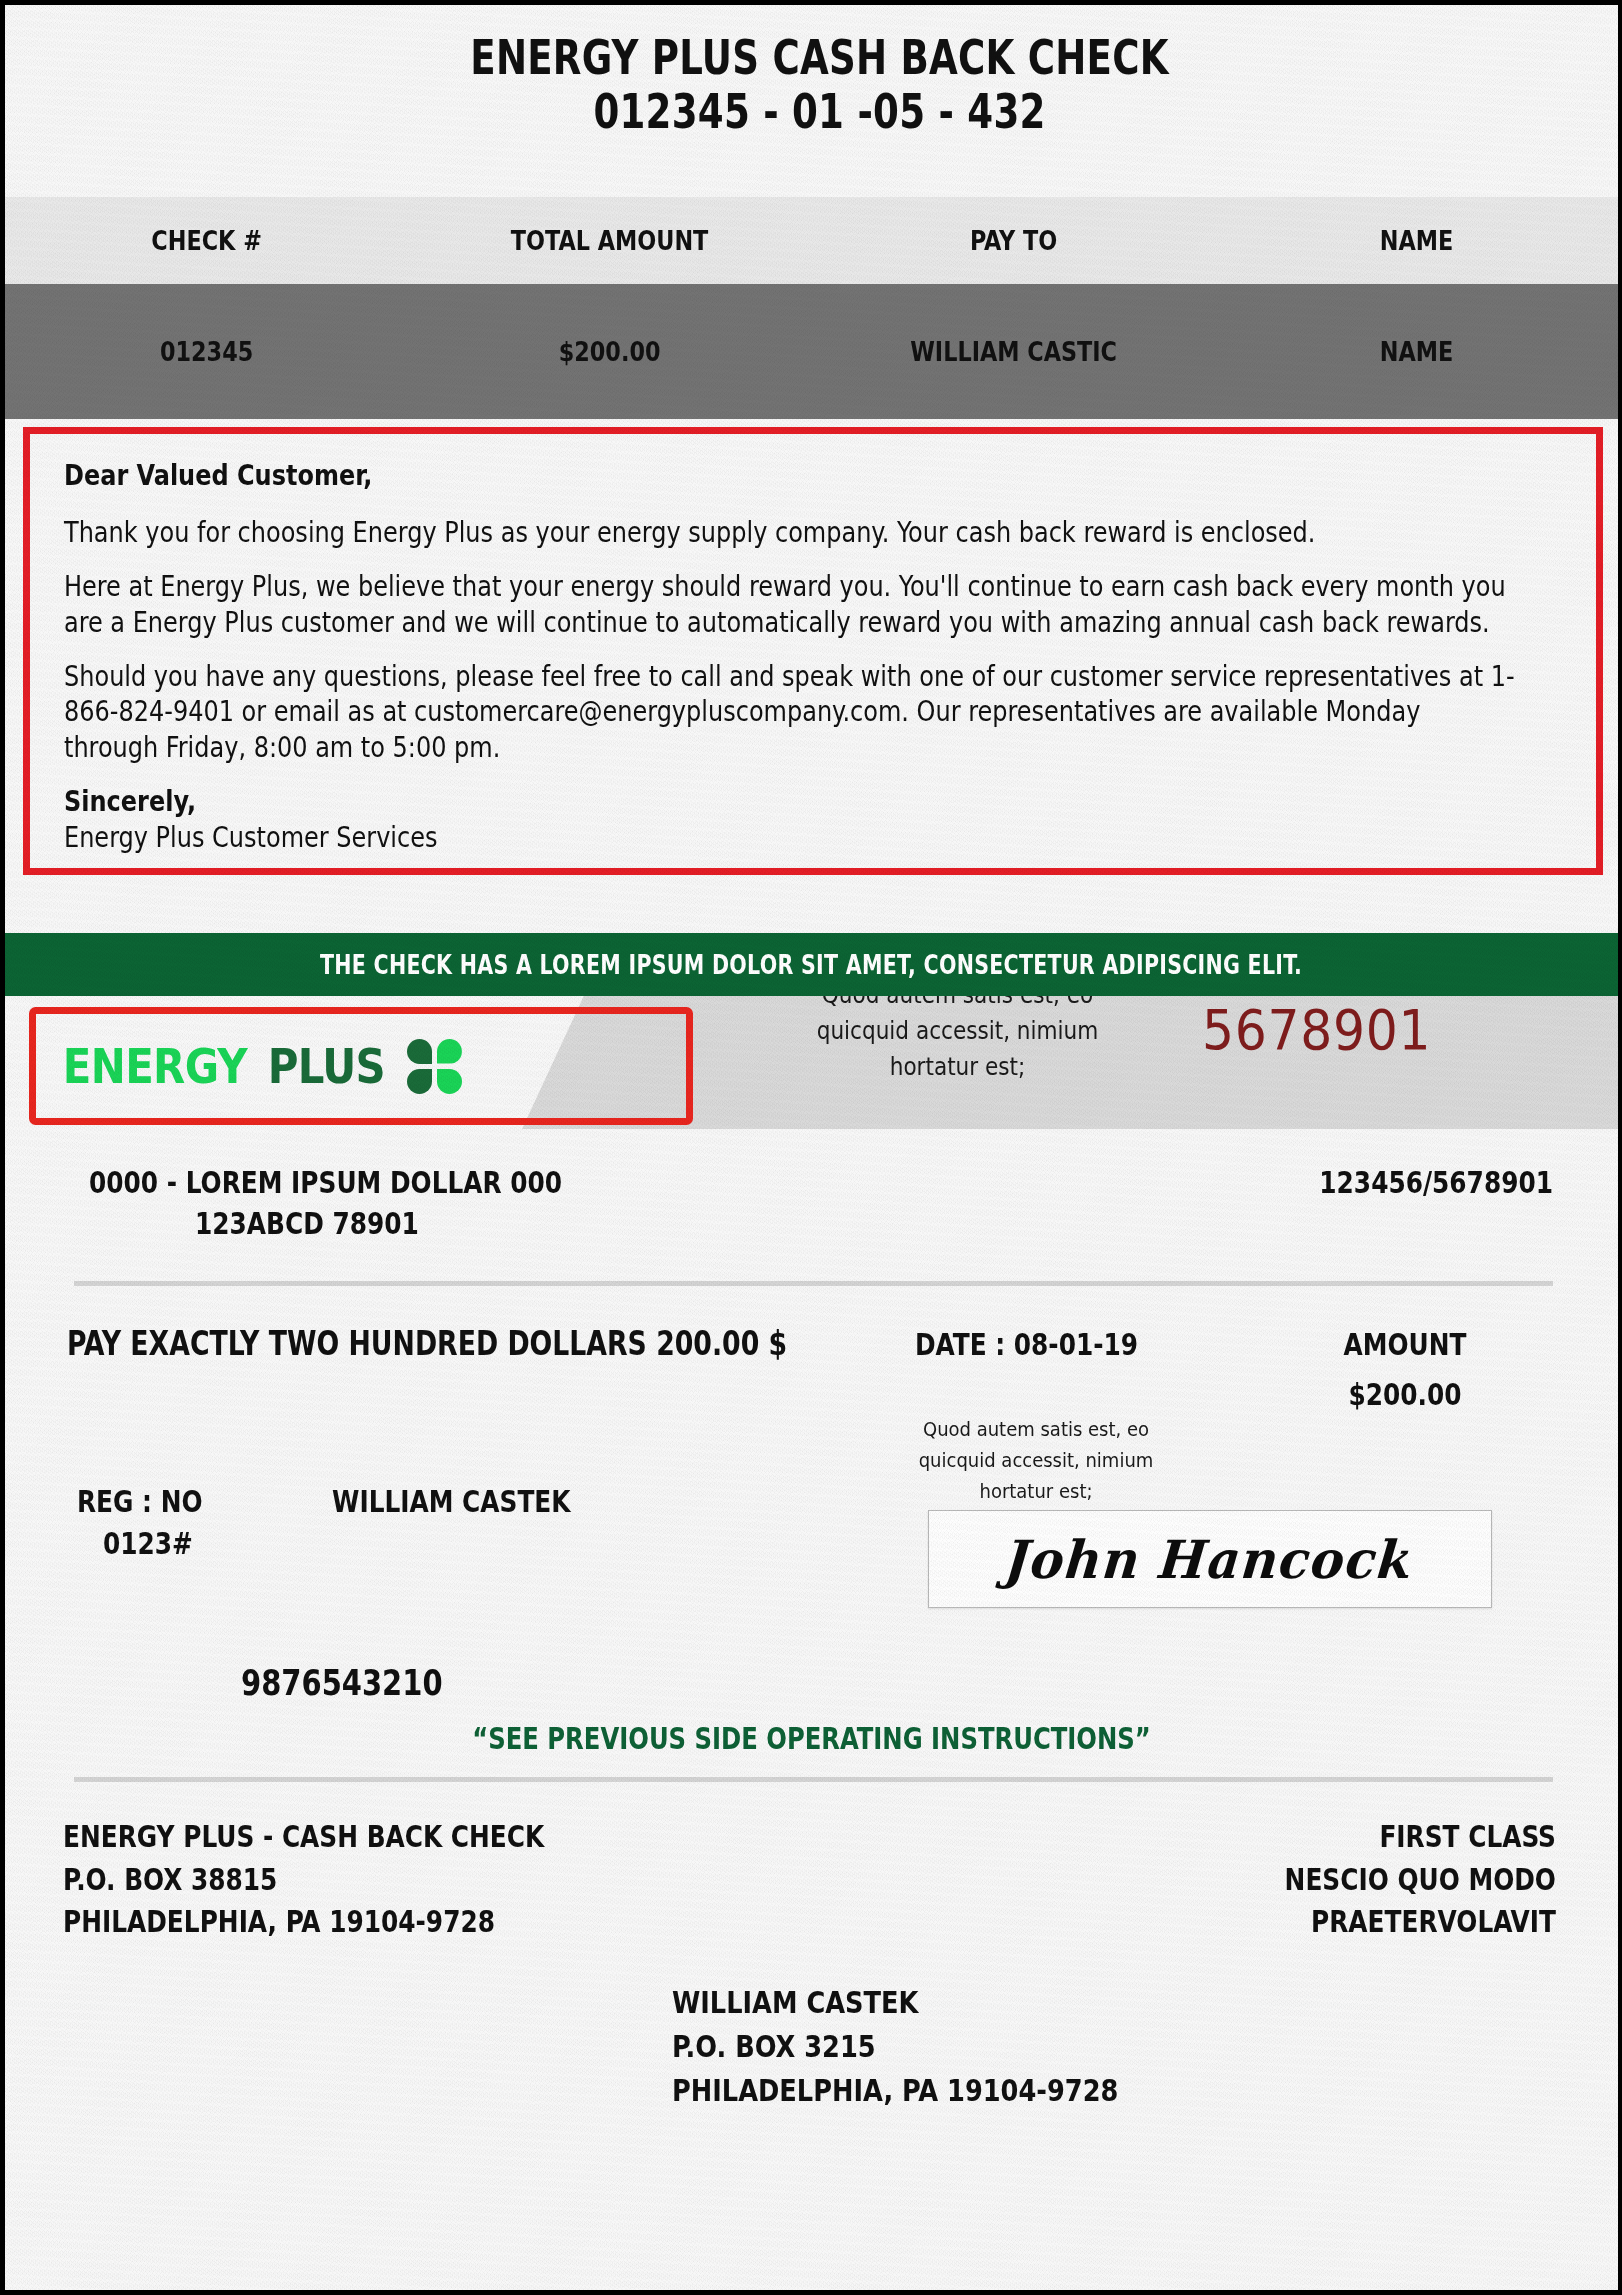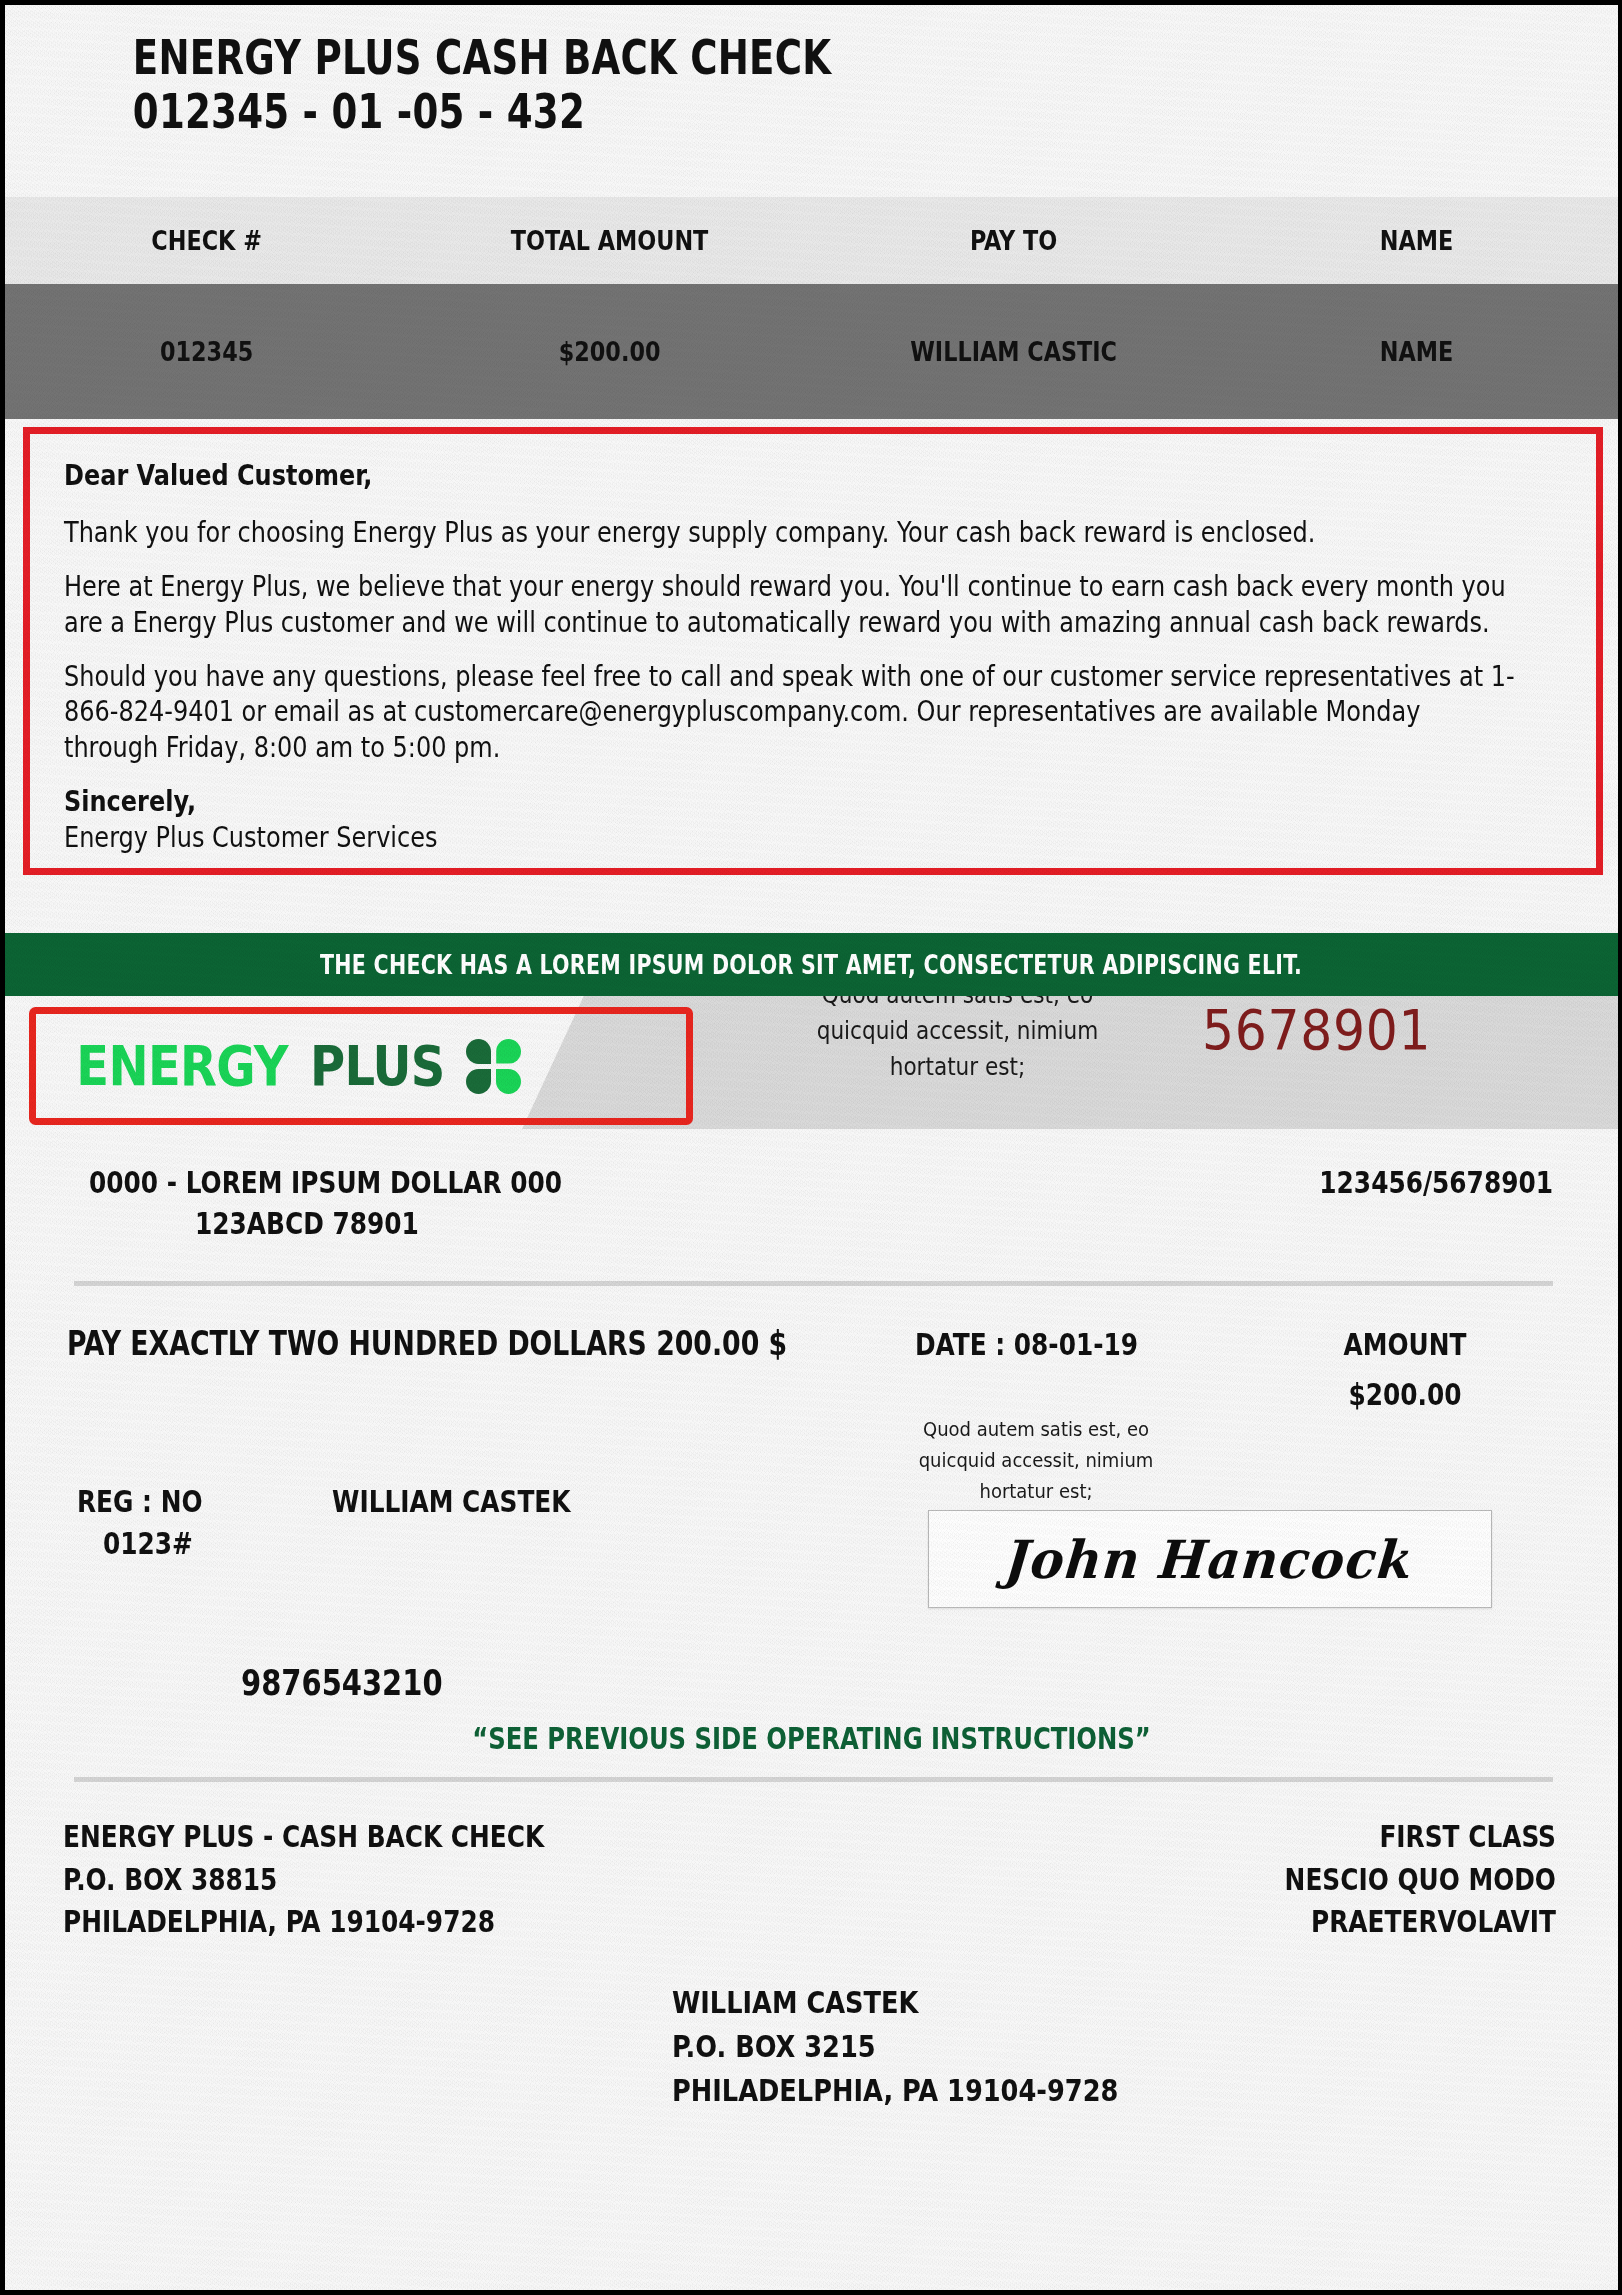--- a/index.html
+++ b/index.html
@@ -22,21 +22,21 @@
       repeating-linear-gradient(-52deg, rgba(0,0,0,.022) 0 0.7px, rgba(255,255,255,0) 0.7px 3.3px),
       repeating-linear-gradient(96deg, rgba(0,0,0,.018) 0 0.7px, rgba(255,255,255,0) 0.7px 2px);
     opacity:.85;
     z-index:5;
   }
   .cond{font-family:"Liberation Sans Narrow","DejaVu Sans Condensed","Liberation Sans",sans-serif;}
 
   
   .title-block{
     position:absolute;left:0;right:0;top:26px;
-    text-align:left;z-index:2;padding-left:16px;
+    text-align:center;z-index:2;padding-left:16px;
   }
   .title-line{
     font-weight:bold;color:#111;
     font-size:48px;line-height:1.12;
     letter-spacing:0.3px;
     transform:scaleX(.86);
   }
 
   
   .tbl{position:absolute;left:0;right:0;z-index:2;}
@@ -89,22 +89,22 @@
     position:absolute;left:23.6px;top:61px;
     width:664px;height:118px;
     box-sizing:border-box;
     border:7.9px solid #e8261f;
     border-radius:6.5px;
     display:flex;align-items:center;
     background:transparent;
   }
   .logo-text{
     display:flex;align-items:center;
-    margin-left:37px;
-    font-size:55px;font-weight:bold;letter-spacing:-0.7px;
+    margin-left:24px;
+    font-size:48px;font-weight:bold;letter-spacing:-0.7px;
   }
   .logo-energy{color:#1ad457;transform:scaleX(.97);}
   .logo-plus{color:#1a6b39;margin-left:17px;transform:scaleX(.97);}
   .logo-mark{position:relative;width:55px;height:55px;margin-left:19.6px;}
   .logo-mark i{position:absolute;width:25px;height:25px;display:block;}
   .lm-tl{left:0;top:0;background:#1a6b39;border-radius:14.4px 14.4px 0 14.4px;}
   .lm-tr{right:0;top:0;background:#1ad457;border-radius:14.4px 14.4px 14.4px 0;
          clip-path:polygon(0 0,100% 0,100% 100%,0 100%);}
   .lm-bl{left:0;bottom:0;background:#1a6b39;border-radius:14.4px 0 14.4px 14.4px;}
   .lm-br{right:0;bottom:0;background:#1ad457;border-radius:0 14.4px 14.4px 14.4px;}

